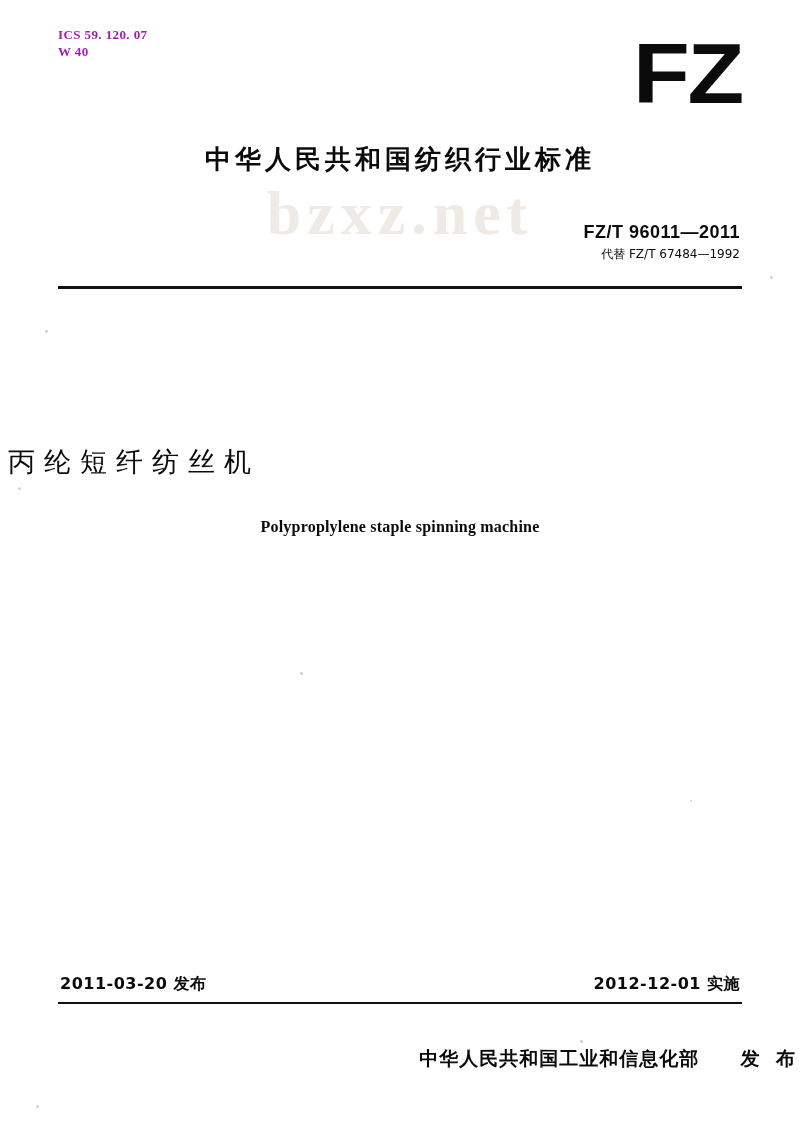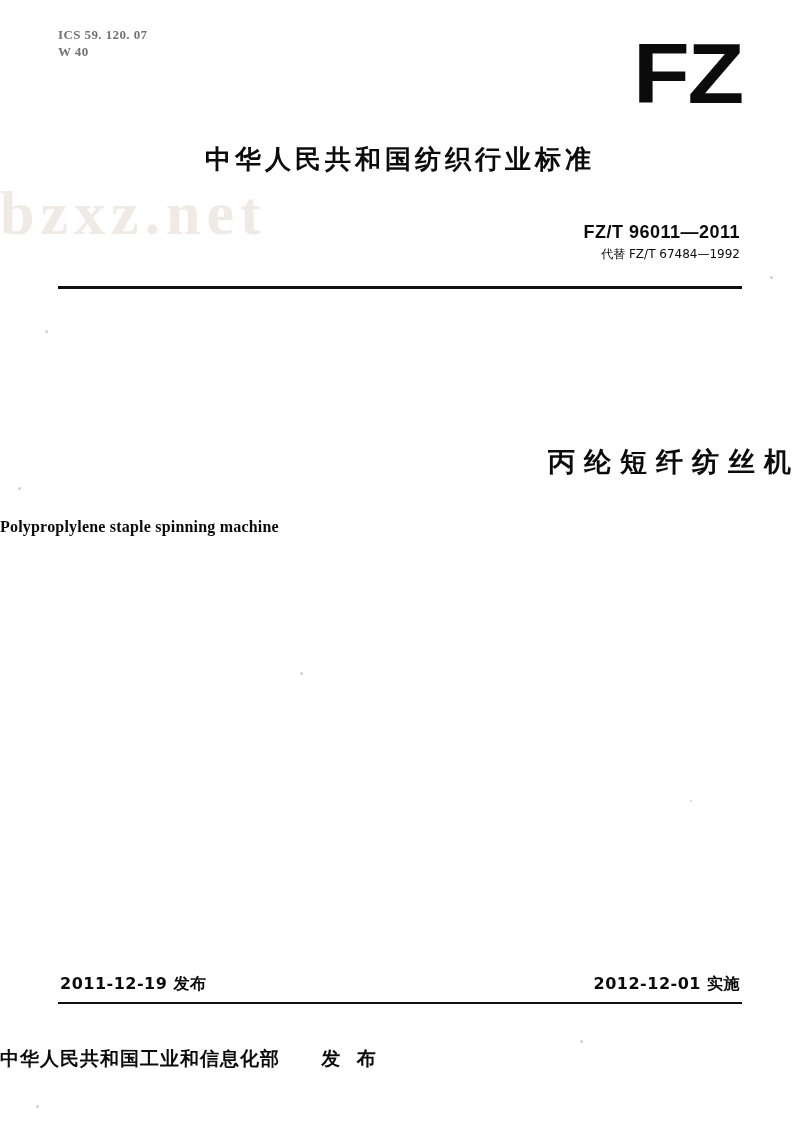--- a/index.html
+++ b/index.html
@@ -16,41 +16,42 @@
     height: 1145px;
     background: #ffffff;
     overflow: hidden;
   }
   
   .watermark {
     position: absolute;
     left: 0;
     right: 0;
     top: 178px;
+    text-align: center;
     font-family: "Liberation Serif", serif;
     font-size: 62px;
     letter-spacing: 6px;
     color: #efeae3;
     font-weight: bold;
     z-index: 0;
     user-select: none;
   }
   .content {
     position: relative;
     z-index: 2;
   }
   .ics-block {
     position: absolute;
     left: 58px;
     top: 26px;
     font-family: "Liberation Serif", serif;
     font-weight: bold;
     font-size: 13px;
     line-height: 17px;
-    color: #737373;
+    color: #a21caf;
     letter-spacing: 0.4px;
   }
   .fz-logo {
     position: absolute;
     right: 58px;
     top: 30px;
     font-family: "Liberation Sans", sans-serif;
     font-weight: bold;
     font-size: 86px;
     line-height: 86px;
@@ -94,35 +95,36 @@
   .rule {
     position: absolute;
     left: 58px;
     width: 684px;
     height: 3px;
     background: #111;
     top: 286px;
   }
   .cn-subject {
     position: absolute;
-    left: 16px;
+    left: 8px;
     right: 0;
     top: 444px;
-    text-align: right;
-    font-family: "DejaVu Sans", sans-serif;
-    font-weight: bold;
+    text-align: left;
+    font-family: "DejaVu Sans", sans-serif;
+    font-weight: normal;
     font-size: 27px;
     letter-spacing: 9px;
     color: #0b0b0b;
   }
   .en-subject {
     position: absolute;
     left: 0;
     right: 0;
     top: 518px;
+    text-align: center;
     font-family: "Liberation Serif", serif;
     font-weight: bold;
     font-size: 16px;
     color: #0b0b0b;
     letter-spacing: 0.2px;
   }
   .footer-rule {
     position: absolute;
     left: 58px;
     width: 684px;
@@ -148,21 +150,21 @@
     font-weight: bold;
     font-size: 16px;
     color: #0b0b0b;
     letter-spacing: 0.5px;
   }
   .issuer {
     position: absolute;
     left: 0;
     right: 0;
     top: 1046px;
-    text-align: left;
+    text-align: right;
     font-family: "DejaVu Sans", sans-serif;
     font-weight: bold;
     font-size: 19px;
     color: #0b0b0b;
     letter-spacing: 1px;
   }
   .issuer .gap {
     display: inline-block;
     width: 26px;
   }
@@ -203,21 +205,21 @@
     <div class="main-title">中华人民共和国纺织行业标准</div>
 
     <div class="std-no">FZ/T 96011—2011</div>
     <div class="std-replaces">代替 FZ/T 67484—1992</div>
 
     <div class="rule"></div>
 
     <div class="cn-subject">丙纶短纤纺丝机</div>
     <div class="en-subject">Polyproplylene staple spinning machine</div>
 
-    <div class="issue-date">2011-12-19 发布</div>
+    <div class="issue-date">2011-03-20 发布</div>
     <div class="effective-date">2012-12-01 实施</div>
 
     <div class="footer-rule"></div>
 
     <div class="issuer">
       <span>中华人民共和国工业和信息化部</span>
       <span class="gap"></span>
       <span class="pub">发 布</span>
     </div>
 

